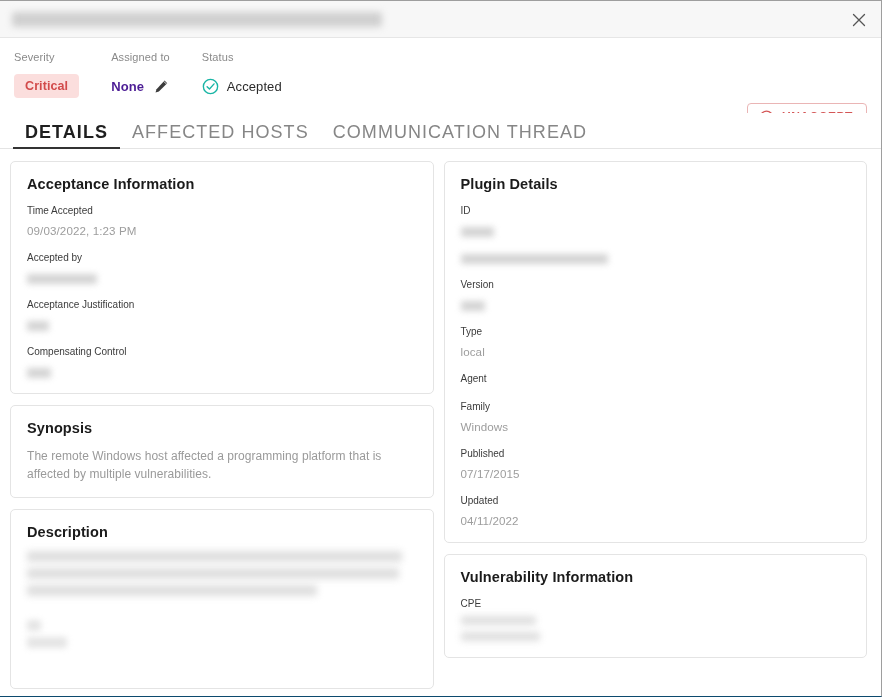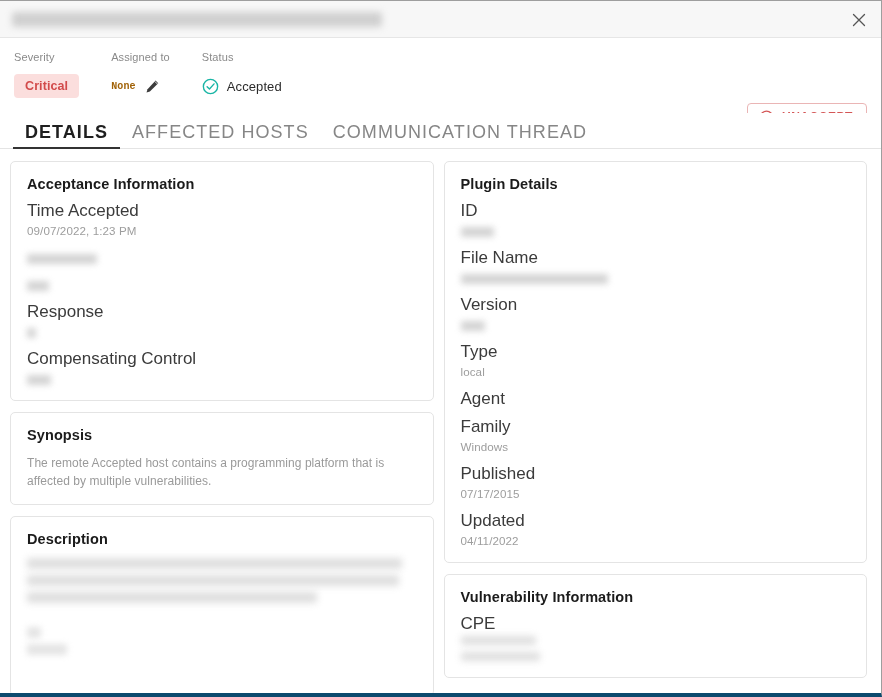--- a/index.html
+++ b/index.html
@@ -13,21 +13,21 @@
     -webkit-font-smoothing: antialiased;
   }
 
   #app {
     position: relative;
     width: 882px;
     height: 697px;
     background: #ffffff;
     border-top: 1px solid #9e9e9e;
     border-right: 1px solid #9e9e9e;
-    border-bottom: 4px solid #0c4a6e;
+    border-bottom: 1px solid #0c4a6e;
     overflow: hidden;
   }
 
   
   .redacted {
     display: inline-block;
     background: #b9b9b9;
     color: transparent;
     border-radius: 2px;
     filter: blur(3.2px);
@@ -103,25 +103,24 @@
     border-radius: 4px;
     background: #fbdedd;
     color: #d24b4b;
     font-size: 12.5px;
     font-weight: bold;
     letter-spacing: .1px;
     cursor: default;
   }
 
   .assigned-name {
-    font-size: 10px;
+    font-size: 13px;
     font-weight: bold;
-    color: #a16207;
+    color: #4c1d95;
     letter-spacing: .1px;
-    font-family: Liberation Mono, monospace;
   }
   .pencil-btn {
     margin-left: 9px;
     width: 16px;
     height: 16px;
     display: inline-flex;
     align-items: center;
     justify-content: center;
     cursor: pointer;
   }
@@ -204,21 +203,21 @@
     font-size: 14.5px;
     font-weight: bold;
     color: #1b1b1b;
     letter-spacing: .1px;
     margin-bottom: 11px;
   }
 
   .field { margin-bottom: 12px; }
   .field:last-child { margin-bottom: 0; }
   .field-label {
-    font-size: 17px;
+    font-size: 10px;
     color: #3b3b3b;
     line-height: 16px;
     margin-bottom: 4px;
   }
   .field-value {
     font-size: 11.6px;
     color: #9d9d9d;
     line-height: 15px;
     letter-spacing: .1px;
   }
@@ -303,53 +302,49 @@
 
   <div class="content">
 
     <div class="col col-left">
 
       <div class="card">
         <div class="card-title">Acceptance Information</div>
 
         <div class="field">
           <div class="field-label">Time Accepted</div>
-          <div class="field-value">09/07/2022, 1:23 PM</div>
-        </div>
-
-        <div class="field">
+          <div class="field-value">09/03/2022, 1:23 PM</div>
+        </div>
+
+        <div class="field">
+          <div class="field-label">Accepted by</div>
           <div class="field-value">
             <span class="redacted" style="width:70px;height:10px;">&nbsp;</span>
           </div>
         </div>
 
         <div class="field">
+          <div class="field-label">Acceptance Justification</div>
           <div class="field-value">
             <span class="redacted" style="width:22px;height:10px;">&nbsp;</span>
           </div>
         </div>
 
-        <div class="field">
-          <div class="field-label">Response</div>
-          <div class="field-value">
-            <span class="redacted" style="width:9px;height:10px;">&nbsp;</span>
-          </div>
-        </div>
 
         <div class="field">
           <div class="field-label">Compensating Control</div>
           <div class="field-value">
             <span class="redacted" style="width:24px;height:10px;">&nbsp;</span>
           </div>
         </div>
       </div>
 
       <div class="card">
         <div class="card-title">Synopsis</div>
-        <div class="body-text">The remote Accepted host contains a programming platform that is affected by multiple vulnerabilities.</div>
+        <div class="body-text">The remote Windows host affected a programming platform that is affected by multiple vulnerabilities.</div>
       </div>
 
       <div class="card" style="padding-bottom:40px;">
         <div class="card-title">Description</div>
         <div class="desc-lines">
           <span class="redacted soft" style="width:375px;">&nbsp;</span>
           <span class="redacted soft" style="width:372px;">&nbsp;</span>
           <span class="redacted soft" style="width:290px;">&nbsp;</span>
           <span class="desc-gap"></span>
           <span class="redacted light" style="width:14px;">&nbsp;</span>
@@ -365,21 +360,20 @@
         <div class="card-title">Plugin Details</div>
 
         <div class="field">
           <div class="field-label">ID</div>
           <div class="field-value">
             <span class="redacted" style="width:33px;height:10px;">&nbsp;</span>
           </div>
         </div>
 
         <div class="field">
-          <div class="field-label">File Name</div>
           <div class="field-value">
             <span class="redacted" style="width:147px;height:10px;">&nbsp;</span>
           </div>
         </div>
 
         <div class="field">
           <div class="field-label">Version</div>
           <div class="field-value">
             <span class="redacted" style="width:24px;height:10px;">&nbsp;</span>
           </div>

